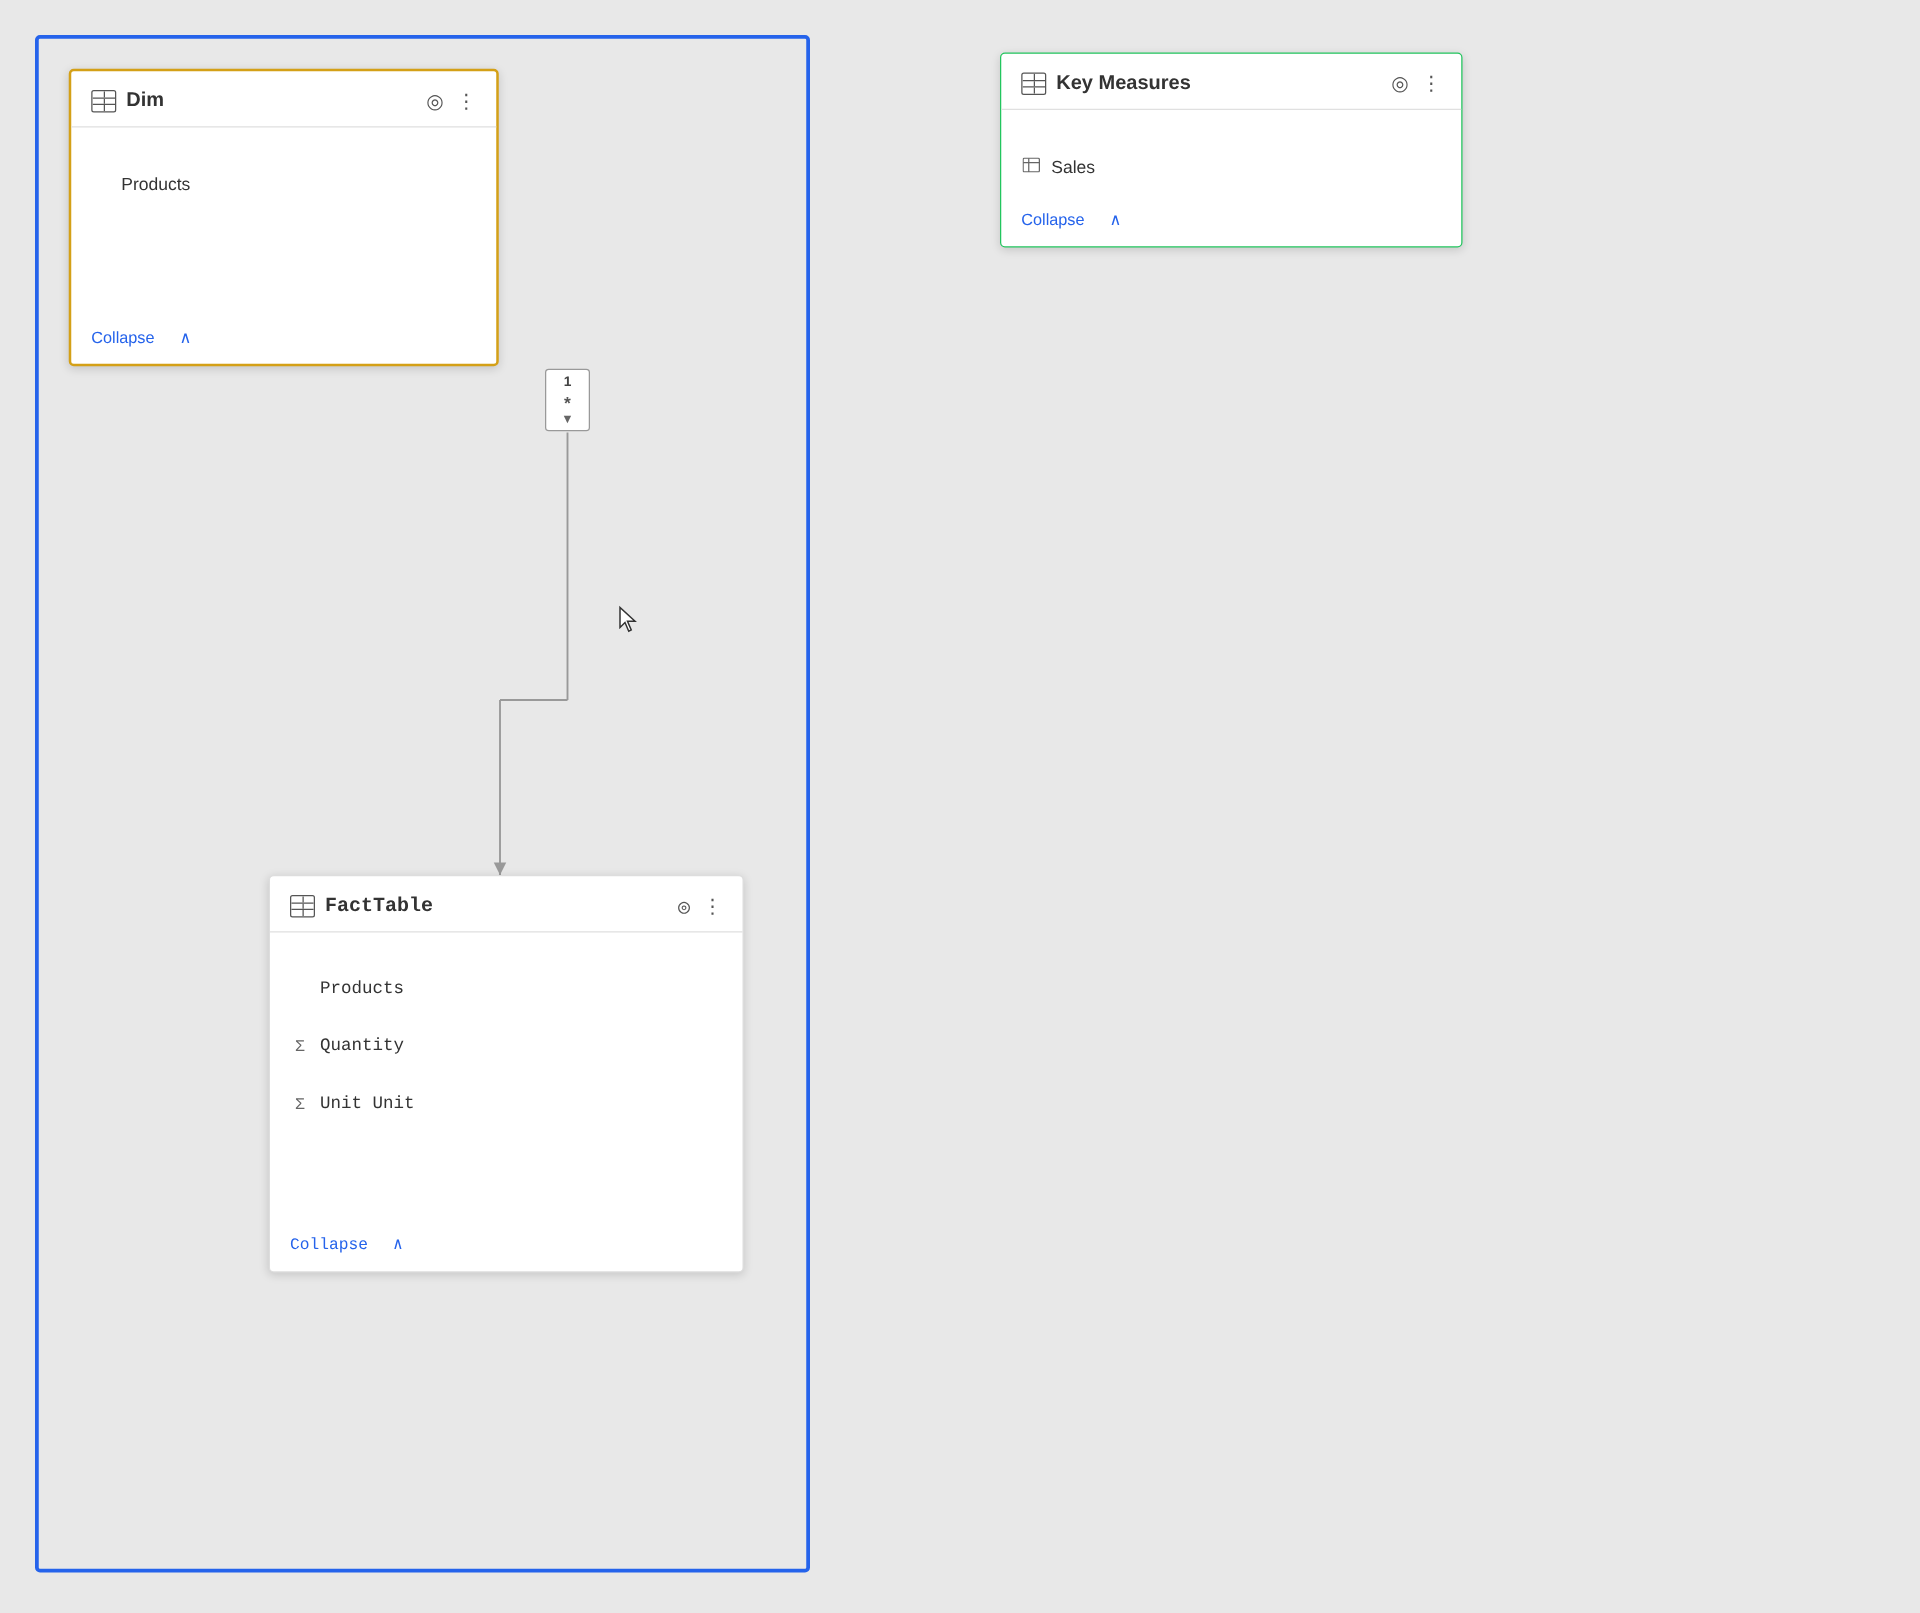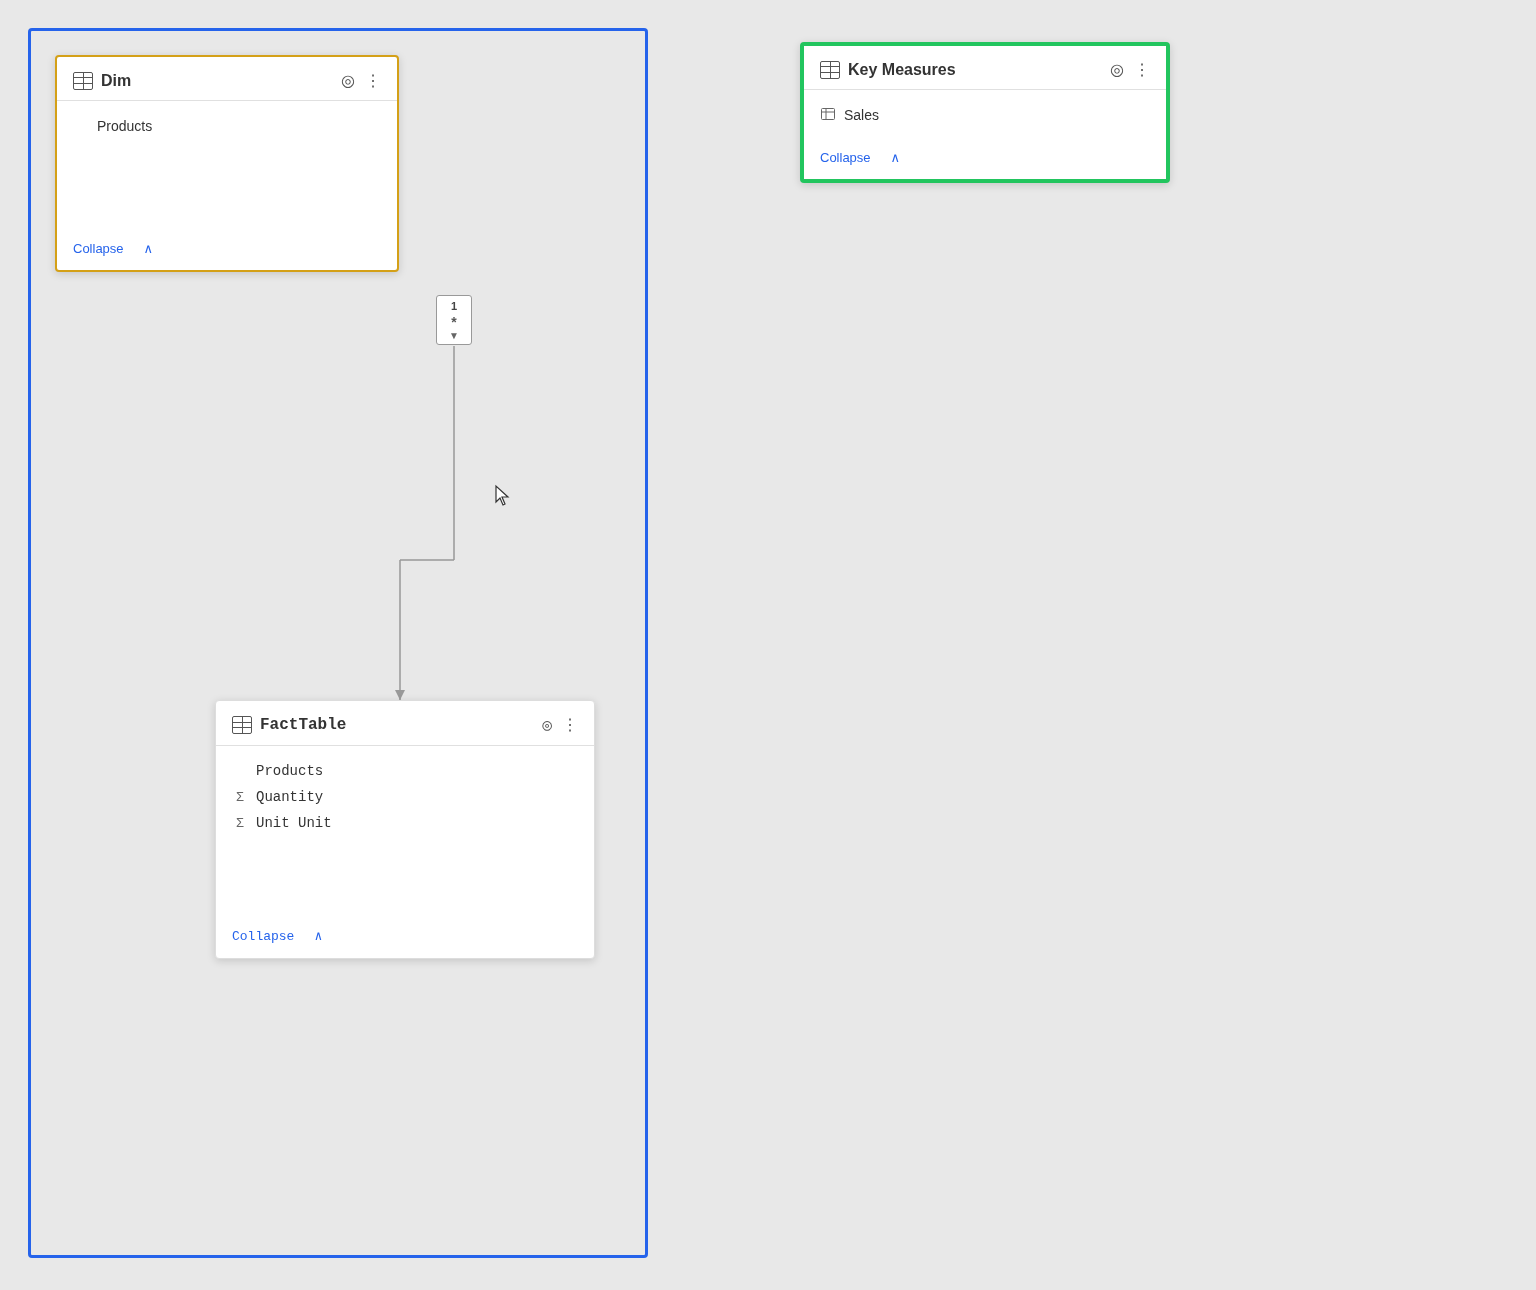--- a/index.html
+++ b/index.html
@@ -68,25 +68,26 @@
       font-size: 16px;
       color: #555;
     }
 
     .card-body {
       padding: 12px 16px;
     }
 
     .card-field {
       display: flex;
-      align-items: center;
+      align-items: flex-end;
       gap: 8px;
       padding: 5px 0;
       font-size: 14px;
       color: #333;
+      margin-top: 20px;
     }
 
     .card-field-icon {
       color: #666;
       font-size: 13px;
       width: 16px;
       text-align: center;
     }
 
     .card-footer {
@@ -118,21 +119,21 @@
       width: 380px;
       border: 1px solid #ddd;
       font-family: Liberation Mono, monospace;
     }
 
     
     .card-measures {
       top: 42px;
       left: 800px;
       width: 370px;
-      border: 4px solid #22c55e;
+      border: 1px solid #22c55e;
     }
 
     
     .connector-svg {
       position: absolute;
       top: 0;
       left: 0;
       width: 100%;
       height: 100%;
       pointer-events: none;

